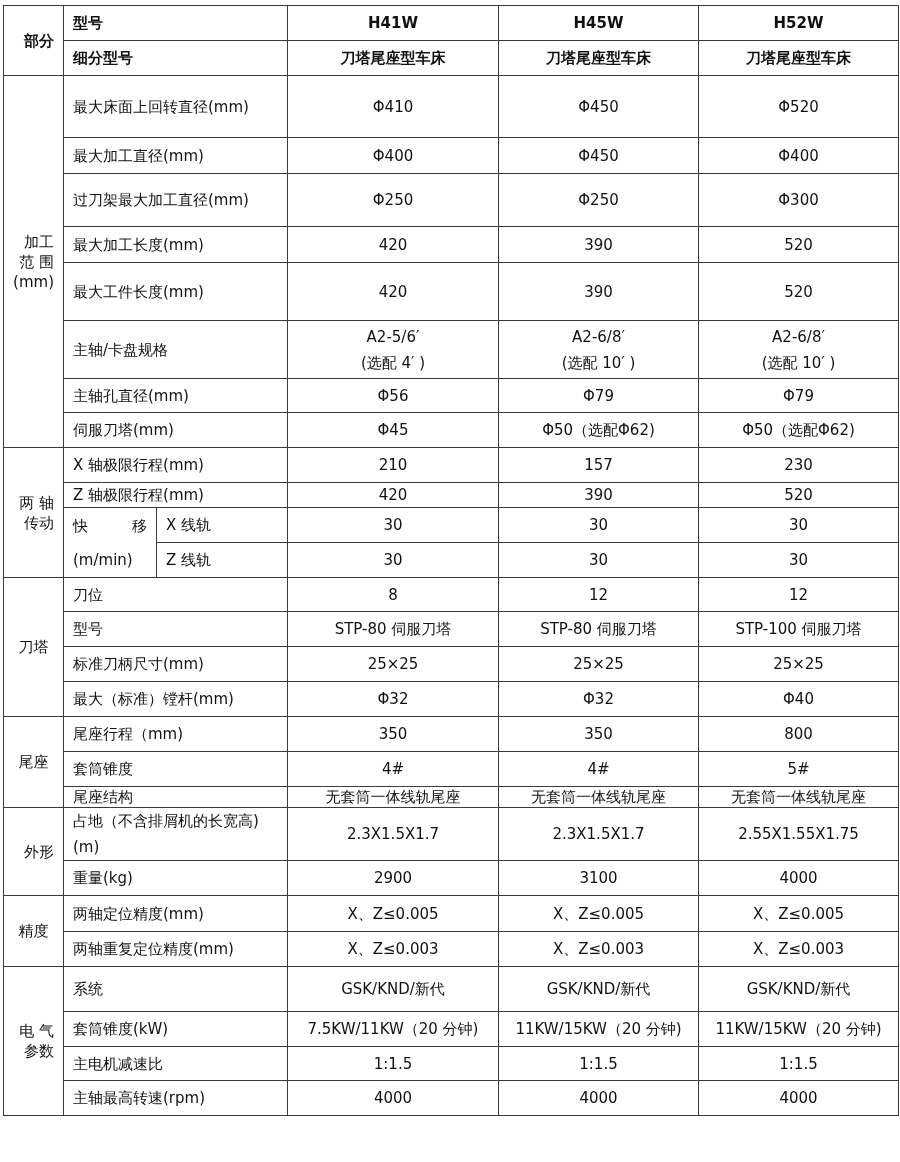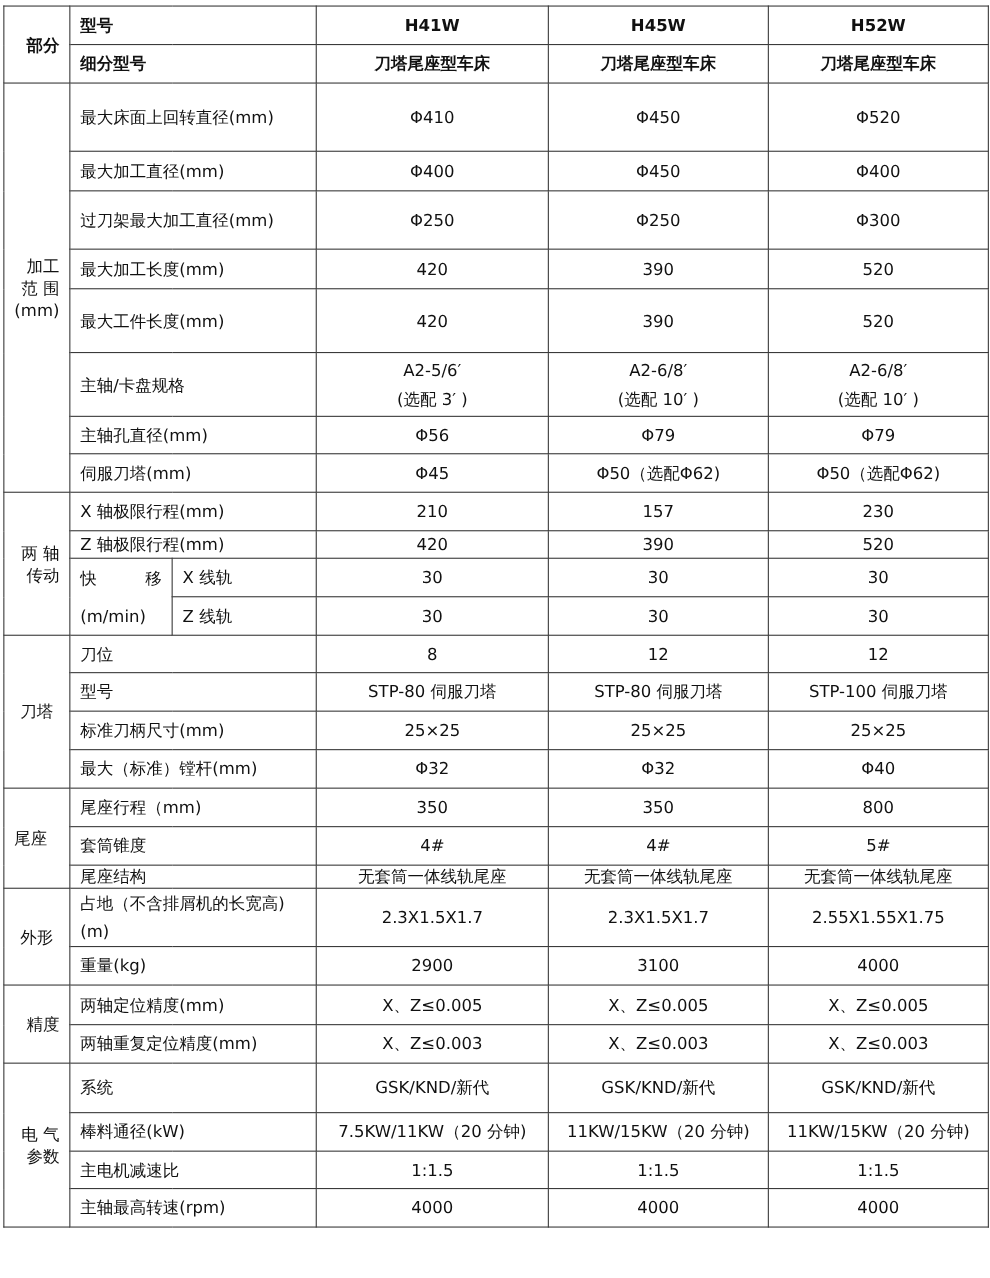--- a/index.html
+++ b/index.html
@@ -85,21 +85,21 @@
     <tr style="height:58px">
       <td colspan="2">最大工件长度(mm)</td>
       <td class="val">420</td>
       <td class="val">390</td>
       <td class="val">520</td>
     </tr>
     <tr style="height:58px">
       <td colspan="2">主轴/卡盘规格</td>
       <td class="val" style="line-height:26px">
         <div>A2-5/6′</div>
-        <div>(选配 3′ )</div>
+        <div>(选配 4′ )</div>
       </td>
       <td class="val" style="line-height:26px">
         <div>A2-6/8′</div>
         <div>(选配 10′ )</div>
       </td>
       <td class="val" style="line-height:26px">
         <div>A2-6/8′</div>
         <div>(选配 10′ )</div>
       </td>
     </tr>
@@ -172,58 +172,58 @@
       <td class="val">25×25</td>
     </tr>
     <tr style="height:35px">
       <td colspan="2">最大（标准）镗杆(mm)</td>
       <td class="val">Φ32</td>
       <td class="val">Φ32</td>
       <td class="val">Φ40</td>
     </tr>
 
     <tr style="height:35px">
-      <td rowspan="3" class="sec" style="text-align:left">尾座</td>
+      <td rowspan="3" class="sec" style="text-align:center">尾座</td>
       <td colspan="2">尾座行程（mm)</td>
       <td class="val">350</td>
       <td class="val">350</td>
       <td class="val">800</td>
     </tr>
     <tr style="height:35px">
       <td colspan="2">套筒锥度</td>
       <td class="val">4#</td>
       <td class="val">4#</td>
       <td class="val">5#</td>
     </tr>
     <tr style="height:17px">
       <td colspan="2">尾座结构</td>
       <td class="val">无套筒一体线轨尾座</td>
       <td class="val">无套筒一体线轨尾座</td>
       <td class="val">无套筒一体线轨尾座</td>
     </tr>
 
     <tr style="height:53px">
-      <td rowspan="2" class="sec" style="text-align:center">外形</td>
+      <td rowspan="2" class="sec" style="">外形</td>
       <td colspan="2" style="line-height:26px">
         <div>占地（不含排屑机的长宽高)</div>
         <div>(m)</div>
       </td>
       <td class="val">2.3X1.5X1.7</td>
       <td class="val">2.3X1.5X1.7</td>
       <td class="val">2.55X1.55X1.75</td>
     </tr>
     <tr style="height:35px">
       <td colspan="2">重量(kg)</td>
       <td class="val">2900</td>
       <td class="val">3100</td>
       <td class="val">4000</td>
     </tr>
 
     <tr style="height:36px">
-      <td rowspan="2" class="sec" style="">精度</td>
+      <td rowspan="2" class="sec" style="text-align:center">精度</td>
       <td colspan="2">两轴定位精度(mm)</td>
       <td class="val">X、Z≤0.005</td>
       <td class="val">X、Z≤0.005</td>
       <td class="val">X、Z≤0.005</td>
     </tr>
     <tr style="height:35px">
       <td colspan="2">两轴重复定位精度(mm)</td>
       <td class="val">X、Z≤0.003</td>
       <td class="val">X、Z≤0.003</td>
       <td class="val">X、Z≤0.003</td>
@@ -233,21 +233,21 @@
       <td rowspan="4" class="sec">
         <div>电 气</div>
         <div>参数</div>
       </td>
       <td colspan="2">系统</td>
       <td class="val">GSK/KND/新代</td>
       <td class="val">GSK/KND/新代</td>
       <td class="val">GSK/KND/新代</td>
     </tr>
     <tr style="height:35px">
-      <td colspan="2">棒料通径(kW)</td>
+      <td colspan="2">套筒锥度(kW)</td>
       <td class="val">7.5KW/11KW（20 分钟)</td>
       <td class="val">11KW/15KW（20 分钟)</td>
       <td class="val">11KW/15KW（20 分钟)</td>
     </tr>
     <tr style="height:34px">
       <td colspan="2">主电机减速比</td>
       <td class="val">1:1.5</td>
       <td class="val">1:1.5</td>
       <td class="val">1:1.5</td>
     </tr>

